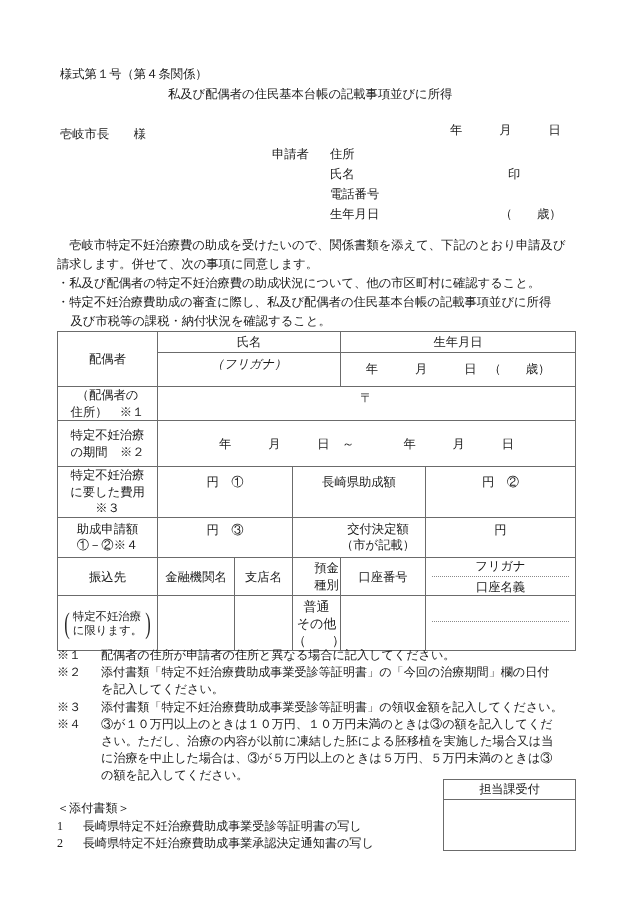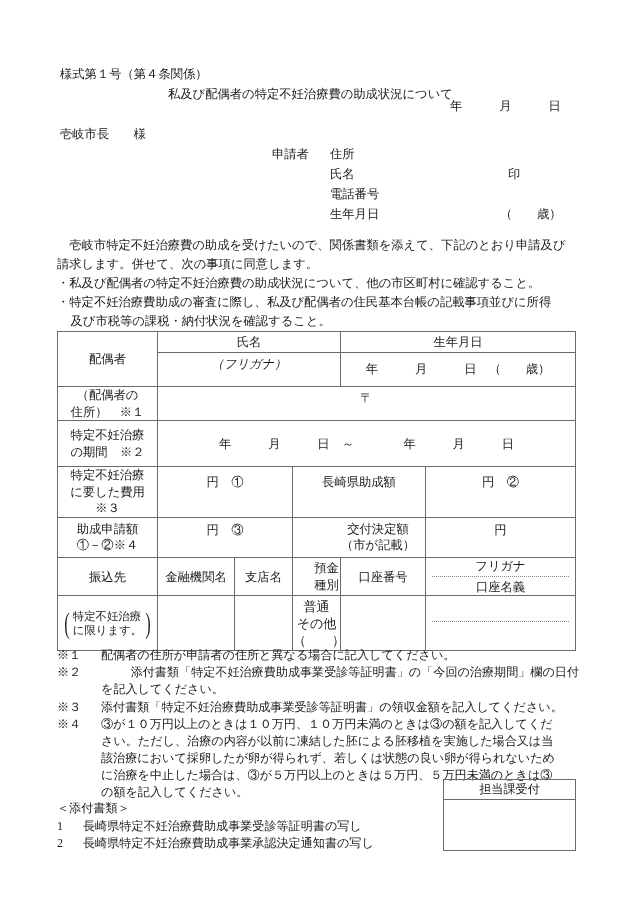--- a/index.html
+++ b/index.html
@@ -21,21 +21,21 @@
     font-size: 12.3px;
     line-height: 1.0;
   }
 
   
   .abs { position: absolute; white-space: pre; }
 
   
   #form-no      { left: 60px;  top: 68px; }
   #doc-title    { left: 168px; top: 88px; }
-  #date-line    { left: 450px; top: 100px; letter-spacing: 0; text-align: center; }
+  #date-line    { left: 450px; top: 124px; letter-spacing: 0; text-align: center; }
   #addressee    { left: 60px;  top: 128px; }
 
   .applicant-label { left: 272px; }
   .applicant-field { left: 330px; }
   #ap-row0 { top: 148px; }
   #ap-row1 { top: 168px; }
   #ap-row2 { top: 188px; }
   #ap-row3 { top: 208px; }
   #ap-seal { left: 508px; top: 168px; }
   #ap-age  { left: 500px; top: 208px; }
@@ -152,21 +152,21 @@
     font-size: 12.1px;
   }
   #receipt-body { height: 52px; }
 </style>
 </head>
 <body>
 
 <div id="page">
 
   <div class="abs" id="form-no">様式第１号（第４条関係）</div>
-  <div class="abs" id="doc-title">私及び配偶者の特定不妊治療費の助成状況について</div>
+  <div class="abs" id="doc-title">私及び配偶者の住民基本台帳の記載事項並びに所得</div>
   <div class="abs" id="date-line">年　　　月　　　日</div>
   <div class="abs" id="addressee">壱岐市長　　様</div>
 
   <div class="abs applicant-label" id="ap-row0">申請者</div>
   <div class="abs applicant-field" id="ap-row0-f" style="left:330px;top:148px;">住所</div>
   <div class="abs applicant-field" id="ap-row1">氏名</div>
   <div class="abs" id="ap-seal">印</div>
   <div class="abs applicant-field" id="ap-row2">電話番号</div>
   <div class="abs applicant-field" id="ap-row3">生年月日</div>
   <div class="abs" id="ap-age">（　　歳）</div>
@@ -308,36 +308,35 @@
   <div id="notes">
     <div class="note">
       <span class="mk">※１</span>
       <span class="bd">
         <span style="display:block;">配偶者の住所が申請者の住所と異なる場合に記入してください。</span>
       </span>
     </div>
     <div class="note">
       <span class="mk">※２</span>
       <span class="bd">
-        <span style="display:block;text-align:right;">添付書類「特定不妊治療費助成事業受診等証明書」の「今回の治療期間」欄の日付</span>
+        <span style="display:block;">添付書類「特定不妊治療費助成事業受診等証明書」の「今回の治療期間」欄の日付</span>
         <span style="display:block;">を記入してください。</span>
       </span>
     </div>
     <div class="note">
       <span class="mk">※３</span>
       <span class="bd">
         <span style="display:block;">添付書類「特定不妊治療費助成事業受診等証明書」の領収金額を記入してください。</span>
       </span>
     </div>
     <div class="note">
       <span class="mk">※４</span>
       <span class="bd">
         <span style="display:block;">③が１０万円以上のときは１０万円、１０万円未満のときは③の額を記入してくだ</span>
         <span style="display:block;">さい。ただし、治療の内容が以前に凍結した胚による胚移植を実施した場合又は当</span>
-        <span style="display:block;">該治療において採卵したが卵が得られず、若しくは状態の良い卵が得られないため</span>
         <span style="display:block;">に治療を中止した場合は、③が５万円以上のときは５万円、５万円未満のときは③</span>
         <span style="display:block;">の額を記入してください。</span>
       </span>
     </div>
   </div>
 
   <div id="attach">
     <div>＜添付書類＞</div>
     <div class="att-row">
       <span class="num">1</span>

